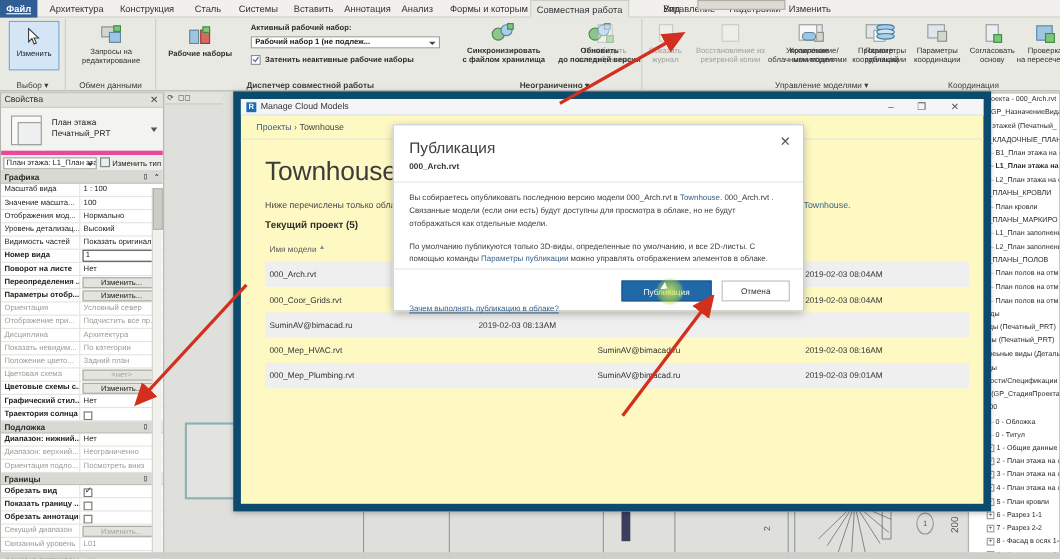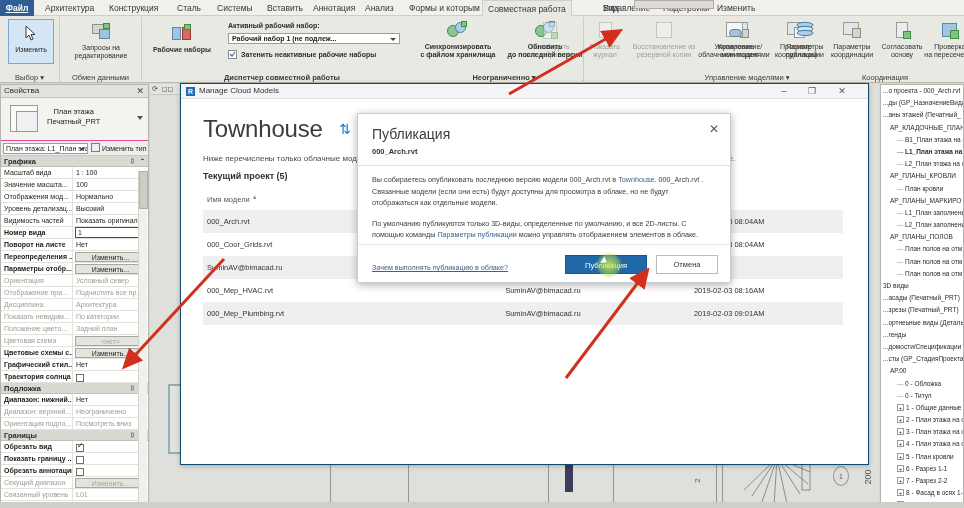--- a/index.html
+++ b/index.html
@@ -52,21 +52,21 @@
   .wsfield .caret { position:absolute; right:3px; top:4px; width:0;height:0;
              border-left:3px solid transparent;border-right:3px solid transparent;border-top:3px solid #444;}
   .wschk { position:absolute; width:9px;height:9px;border:1px solid #8d8d88;background:#fff;}
 
   
   #props { position:absolute; left:0; top:84px; width:149px; height:424px; background:#eeeeea;
            border:1px solid #b5b5ae; }
   #propsHdr { height:13px; background:#e2e2dc; border-bottom:1px solid #c2c2bb; font-size:8px;
               color:#2b2b2b; padding:1px 3px; position:relative; }
   #propsHdr .x { position:absolute; right:4px; top:1px; font-size:9px; color:#444; line-height:10px;}
-  #propThumb { height:43px; border-bottom:1px solid #ec4899; background:#f3f3ef; position:relative;text-align:center; }
+  #propThumb { height:43px; border-bottom:4px solid #ec4899; background:#f3f3ef; position:relative; }
   #propThumb .tile { position:absolute; left:9px; top:7px; width:28px; height:27px;
                      border:1px solid #9a9a95; background:#fafaf8; }
   #propThumb .tile:after{ content:""; position:absolute; left:5px; top:5px; width:20px;height:19px;
                      border:1px solid #9a9a95; background:#eef0f1;}
   #propThumb .ttxt { position:absolute; left:46px; top:9px; font-size:7.5px; color:#222; line-height:10px;}
   #propThumb .tcar { position:absolute; right:5px; top:18px; width:0;height:0;
                      border-left:3px solid transparent;border-right:3px solid transparent;border-top:4px solid #555;}
   #typeRow { height:15px; border-bottom:1px solid #c8c8c1; position:relative; background:#eeeeea;}
   #typeSel { position:absolute; left:2px; top:2px; width:85px; height:11px; background:#fff;
              border:1px solid #9d9d97; font-size:7px; color:#222; padding:0 10px 0 2px; line-height:10px;
@@ -113,22 +113,22 @@
   #browser { position:absolute; left:880px; top:84px; width:84px; height:424px; background:#fff;
              border:1px solid #b5b5ae; overflow:hidden; font-size:6.5px; color:#2b2b2b;}
   .brow { height:12.2px; line-height:12.2px; white-space:nowrap; overflow:hidden; padding-left:2px;}
   .brow.b { font-weight:bold; }
   .brow .exp { display:inline-block; width:7px; height:7px; border:1px solid #9a9a94; background:#fff;
                font-size:6px; line-height:6px; text-align:center; margin-right:2px; vertical-align:0px;
                color:#333;}
   .brow .dash { display:inline-block; width:8px; color:#9a9a94;}
 
   
-  #mcm { position:absolute; left:180px; top:83px; width:689px; height:382px; background:#ffffff;
-         border:1px solid #0c4a6e; box-shadow:0 1px 5px rgba(0,0,0,.25); }
+  #mcm { position:absolute; left:212px; top:83px; width:689px; height:382px; background:#fef9c3;
+         border:7px solid #0c4a6e; box-shadow:0 1px 5px rgba(0,0,0,.25); }
   #mcmTitle { height:15px; background:#f4f5f6; border-bottom:1px solid #dcdfe2; position:relative;}
   #mcmTitle .rlogo { position:absolute; left:5px; top:3px; width:9px;height:9px; background:#1f6bb3;
                      color:#fff; font-size:7px; line-height:9px; text-align:center; font-weight:bold;}
   #mcmTitle .t { position:absolute; left:18px; top:2px; font-size:8px; color:#333;}
   #mcmTitle .wb { position:absolute; top:0; width:24px; height:15px; text-align:center; line-height:15px;
                   font-size:9px; color:#555; }
   #crumbs { height:22px; border-bottom:1px solid #e4e6e8; padding:6px 0 0 14px; font-size:8px; color:#555;}
   #crumbs a { color:#38618c; text-decoration:none;}
   #mcmBody { padding:16px 0 0 22px; position:relative; height:344px;}
   #projTitle { font-size:24px; color:#3c3c3c; font-weight:400; letter-spacing:-.2px; display:inline-block;
@@ -152,21 +152,21 @@
   #pubHead { padding:12px 14px 0 14px; position:relative;}
   #pubTitle { font-size:14px; color:#3c3c3c; }
   #pubClose { position:absolute; right:11px; top:9px; font-size:12px; color:#555; line-height:12px;}
   #pubFile { font-size:7.5px; font-weight:bold; color:#333; margin-top:5px; padding:0 14px;}
   #pubSep { height:1px; background:#e2e4e6; margin:9px 0 0 0; }
   #pubBody { padding:8px 14px 0 14px; font-size:7.2px; color:#3d3d3d; line-height:11.5px;}
   #pubBody a { color:#38618c; text-decoration:none; }
   #pubBody p { margin-bottom:9px; }
   #pubFoot { position:absolute; left:0; bottom:0; width:100%; height:38px; border-top:1px solid #e2e4e6;
              padding:10px 12px 0 14px;}
-  #pubWhy { font-size:7.2px; color:#38618c; float:left; margin-top:8px;}
+  #pubWhy { font-size:7.2px; color:#38618c; float:left; margin-top:21px;}
   #pubCancel { float:right; width:62px; height:19px; border:1px solid #b9bcbf; background:#fff;
                font-size:7.5px; color:#333; text-align:center; line-height:18px;}
   #pubOk { float:right; width:82px; height:19px; background:#2068a8; border:1px solid #17568e;
            color:#fff; font-size:7.5px; text-align:center; line-height:19px; margin-right:9px;
            position:relative;}
   #pubOk .halo { position:absolute; left:30px; top:-4px; width:26px;height:26px; border-radius:50%;
                  background:radial-gradient(circle, rgba(210,235,90,.85) 0%, rgba(180,220,60,.45) 55%, rgba(180,220,60,0) 72%); }
   #pubOk .cur { position:absolute; left:36px; top:1px; width:0;height:0; border-left:5px solid #fff;
                 border-top:4px solid transparent; border-bottom:4px solid transparent; transform:rotate(32deg);}
 
@@ -566,20 +566,25 @@
   </div>
 
 <div id="mcm">
   <div id="mcmTitle">
     <span class="rlogo">R</span>
     <span class="t">Manage Cloud Models</span>
     <span class="wb" style="right:72px;">–</span>
     <span class="wb" style="right:44px;">❐</span>
     <span class="wb" style="right:14px;">✕</span>
   </div>
+  <div id="crumbs">
+    <a href="#">Проекты</a>
+    <span>›</span>
+    <span style="color:#444;">Townhouse</span>
+  </div>
   <div id="mcmBody">
     <span id="projTitle">Townhouse</span>
     <span id="refresh">⇅</span>
     <div id="desc">
       <span>Ниже перечислены только облачные модели, к которым у вас есть доступ. Если вы не видите модели в этом проекте, перейдите к</span>
       <a href="#">Townhouse.</a>
     </div>
     <div id="curProj">Текущий проект (5)</div>
     <div id="tbl">
       <div class="hdr">

